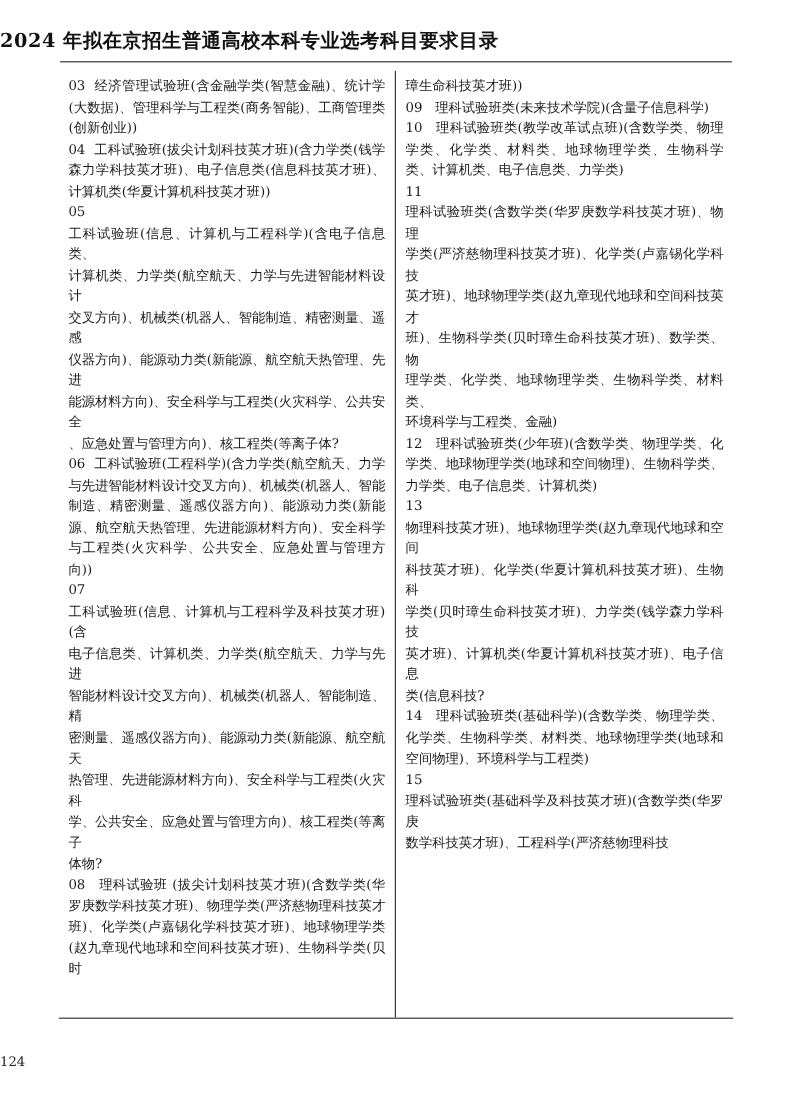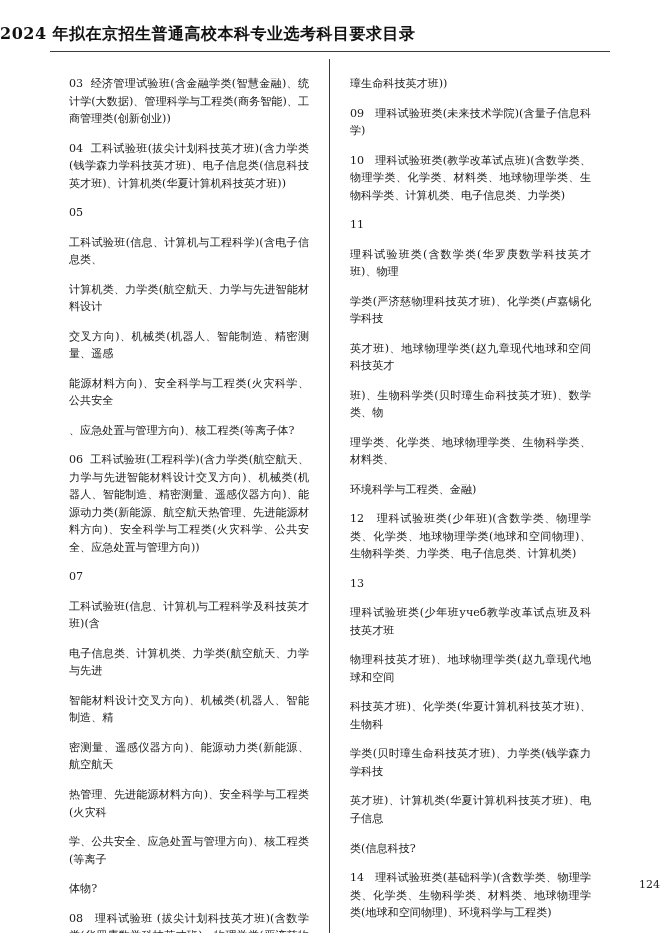--- a/index.html
+++ b/index.html
@@ -51,31 +51,31 @@
     font-family: "DejaVu Serif", "Liberation Serif", serif;
     font-size: 11.1px;
     line-height: 1.58;
     color: #1a1a1a;
     text-align: justify;
   }
   .col-left {
     border-right: 1px solid #3a3a3a;
   }
   .para {
-    margin: 12px;
+    margin: 0;
     padding: 0;
     white-space: pre-wrap;
     word-break: break-all;
   }
   .page-number {
     position: absolute;
     bottom: 42px;
     left: 0;
     right: 0;
-    text-align: right;
+    text-align: left;
     font-family: "DejaVu Serif", "Liberation Serif", serif;
     font-size: 11px;
     color: #222;
   }
 </style>
 </head>
 <body>
 
 <div class="page">
 
@@ -84,20 +84,21 @@
 
   <div class="columns">
 
     <div class="col col-left">
       <p class="para">03  经济管理试验班(含金融学类(智慧金融)、统计学(大数据)、管理科学与工程类(商务智能)、工商管理类(创新创业))</p>
       <p class="para">04  工科试验班(拔尖计划科技英才班)(含力学类(钱学森力学科技英才班)、电子信息类(信息科技英才班)、计算机类(华夏计算机科技英才班))</p>
       <p class="para">05</p>
       <p class="para">工科试验班(信息、计算机与工程科学)(含电子信息类、</p>
       <p class="para">计算机类、力学类(航空航天、力学与先进智能材料设计</p>
       <p class="para">交叉方向)、机械类(机器人、智能制造、精密测量、遥感</p>
+      <p class="para">仪器方向)、能源动力类(新能源、航空航天热管理、先进</p>
       <p class="para">能源材料方向)、安全科学与工程类(火灾科学、公共安全</p>
       <p class="para">、应急处置与管理方向)、核工程类(等离子体?</p>
       <p class="para">06  工科试验班(工程科学)(含力学类(航空航天、力学与先进智能材料设计交叉方向)、机械类(机器人、智能制造、精密测量、遥感仪器方向)、能源动力类(新能源、航空航天热管理、先进能源材料方向)、安全科学与工程类(火灾科学、公共安全、应急处置与管理方向))</p>
       <p class="para">07</p>
       <p class="para">工科试验班(信息、计算机与工程科学及科技英才班)(含</p>
       <p class="para">电子信息类、计算机类、力学类(航空航天、力学与先进</p>
       <p class="para">智能材料设计交叉方向)、机械类(机器人、智能制造、精</p>
       <p class="para">密测量、遥感仪器方向)、能源动力类(新能源、航空航天</p>
       <p class="para">热管理、先进能源材料方向)、安全科学与工程类(火灾科</p>
       <p class="para">学、公共安全、应急处置与管理方向)、核工程类(等离子</p>
@@ -111,21 +112,20 @@
       <p class="para">10   理科试验班类(教学改革试点班)(含数学类、物理学类、化学类、材料类、地球物理学类、生物科学类、计算机类、电子信息类、力学类)</p>
       <p class="para">11</p>
       <p class="para">理科试验班类(含数学类(华罗庚数学科技英才班)、物理</p>
       <p class="para">学类(严济慈物理科技英才班)、化学类(卢嘉锡化学科技</p>
       <p class="para">英才班)、地球物理学类(赵九章现代地球和空间科技英才</p>
       <p class="para">班)、生物科学类(贝时璋生命科技英才班)、数学类、物</p>
       <p class="para">理学类、化学类、地球物理学类、生物科学类、材料类、</p>
       <p class="para">环境科学与工程类、金融)</p>
       <p class="para">12   理科试验班类(少年班)(含数学类、物理学类、化学类、地球物理学类(地球和空间物理)、生物科学类、力学类、电子信息类、计算机类)</p>
       <p class="para">13</p>
-      <p class="para">理科试验班类(少年班учеб教学改革试点班及科技英才班</p>
       <p class="para">物理科技英才班)、地球物理学类(赵九章现代地球和空间</p>
       <p class="para">科技英才班)、化学类(华夏计算机科技英才班)、生物科</p>
       <p class="para">学类(贝时璋生命科技英才班)、力学类(钱学森力学科技</p>
       <p class="para">英才班)、计算机类(华夏计算机科技英才班)、电子信息</p>
       <p class="para">类(信息科技?</p>
       <p class="para">14   理科试验班类(基础科学)(含数学类、物理学类、化学类、生物科学类、材料类、地球物理学类(地球和空间物理)、环境科学与工程类)</p>
       <p class="para">15</p>
       <p class="para">理科试验班类(基础科学及科技英才班)(含数学类(华罗庚</p>
       <p class="para">数学科技英才班)、工程科学(严济慈物理科技</p>
     </div>

